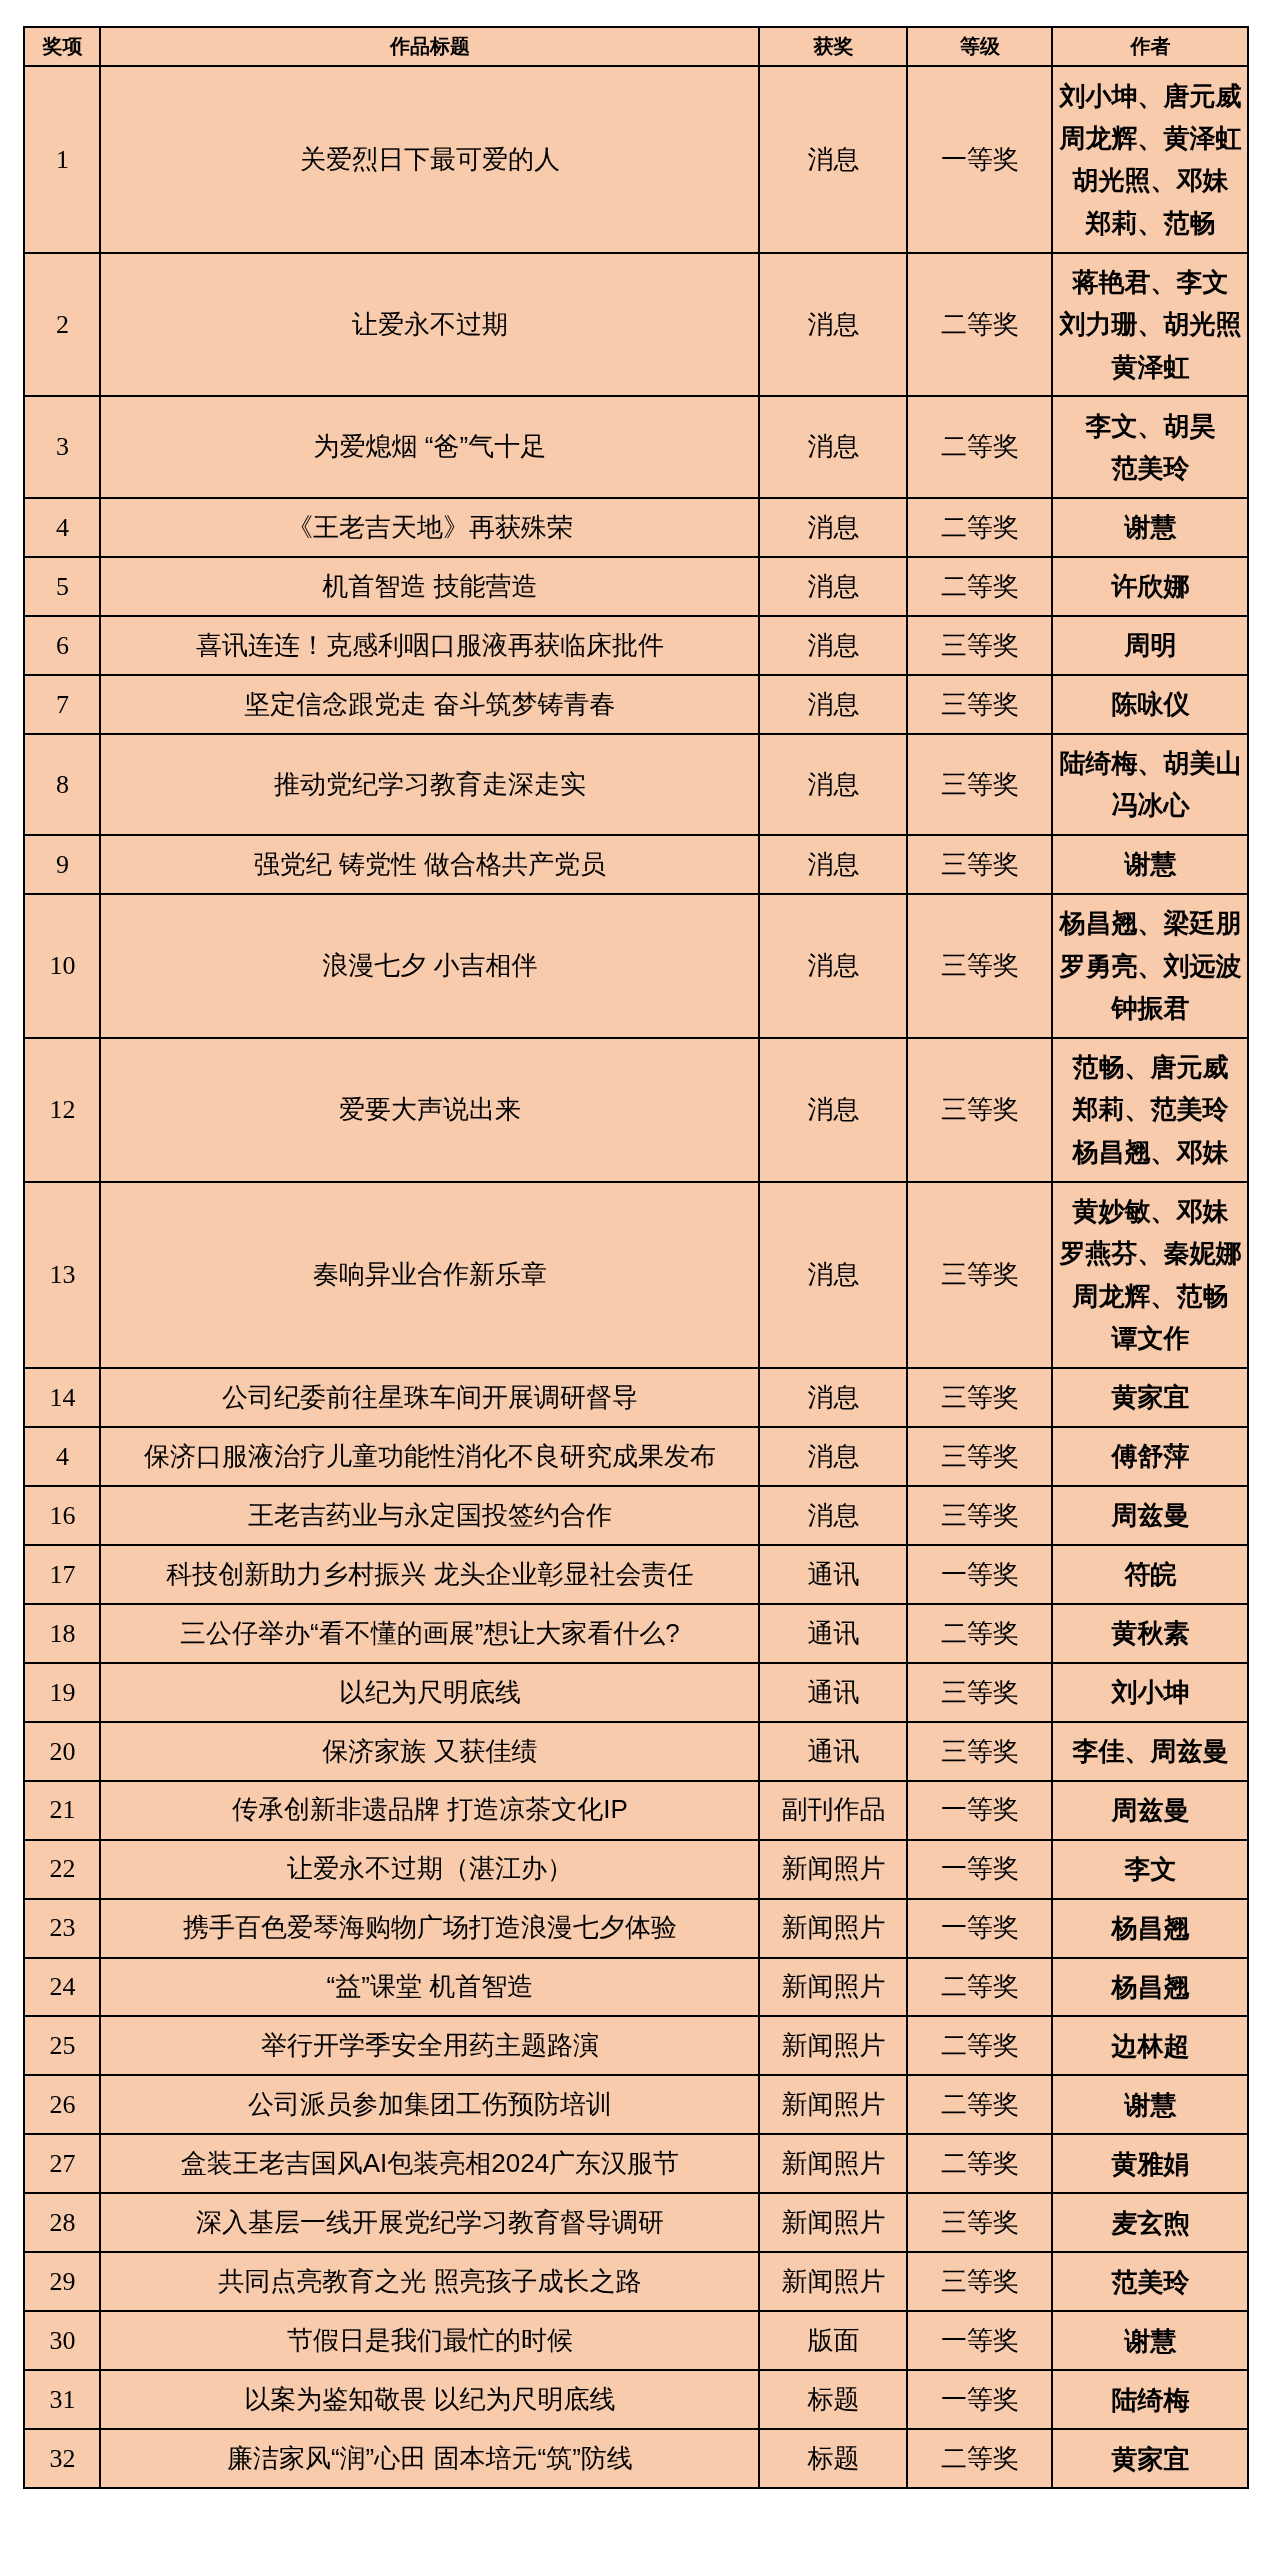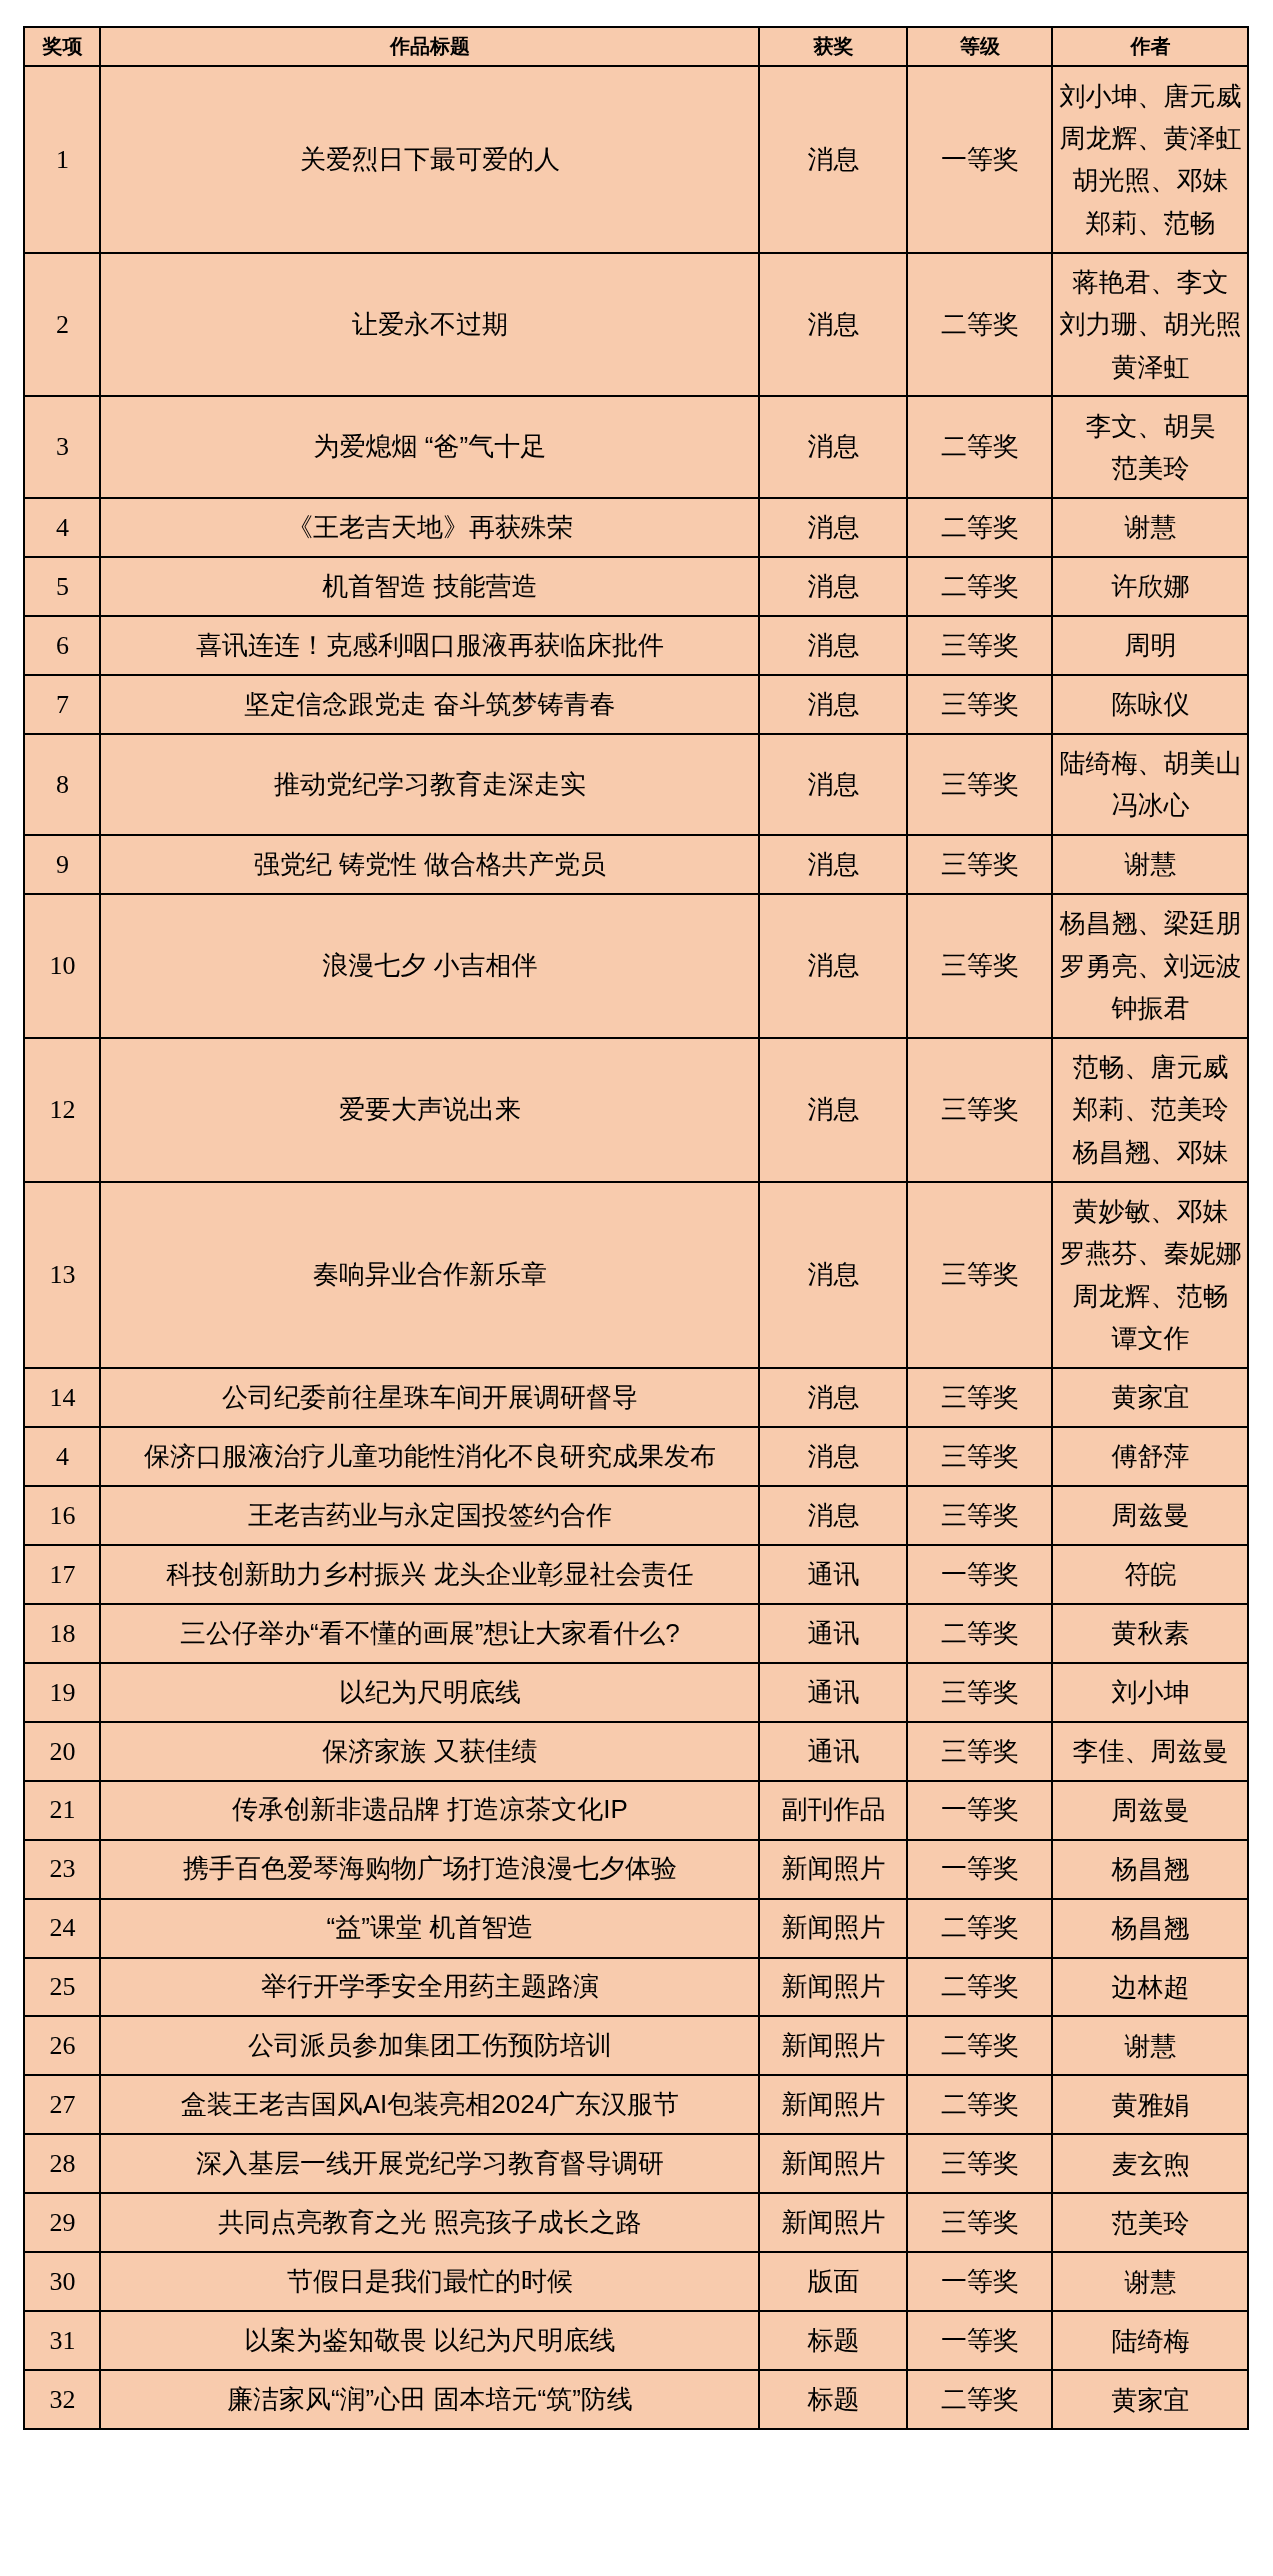--- a/index.html
+++ b/index.html
@@ -37,21 +37,21 @@
     font-size: 20px;
     font-weight: bold;
     padding: 5.2px 1.7px;
   }
   td.c-no {
     font-family: "Liberation Serif", "DejaVu Serif", serif;
     font-size: 26px;
   }
   td.c-title { padding: 7px 8.7px; margin-top: 35px; }
   td.c-cat, td.c-level { padding: 4.3px 1.7px; }
-  td.c-authors { padding: 5.2px 8.7px; }
+  td.c-authors { padding: 5.2px 8.7px; font-weight: bold; }
   .author-group {
     margin: 6px 0;
     line-height: 1.40;
   }
 </style>
 </head>
 <body>
 
 <div class="page">
   <table class="awards">
@@ -260,20 +260,29 @@
         <tr>
           <td class="c-no">21</td>
           <td class="c-title">传承创新非遗品牌 打造凉茶文化IP</td>
           <td class="c-cat">副刊作品</td>
           <td class="c-level">一等奖</td>
           <td class="c-authors">
             <div class="author-group">周兹曼</div>
           </td>
         </tr>
         <tr>
+          <td class="c-no">22</td>
+          <td class="c-title">让爱永不过期（湛江办）</td>
+          <td class="c-cat">新闻照片</td>
+          <td class="c-level">一等奖</td>
+          <td class="c-authors">
+            <div class="author-group">李文</div>
+          </td>
+        </tr>
+        <tr>
           <td class="c-no">23</td>
           <td class="c-title">携手百色爱琴海购物广场打造浪漫七夕体验</td>
           <td class="c-cat">新闻照片</td>
           <td class="c-level">一等奖</td>
           <td class="c-authors">
             <div class="author-group">杨昌翘</div>
           </td>
         </tr>
         <tr>
           <td class="c-no">24</td>

